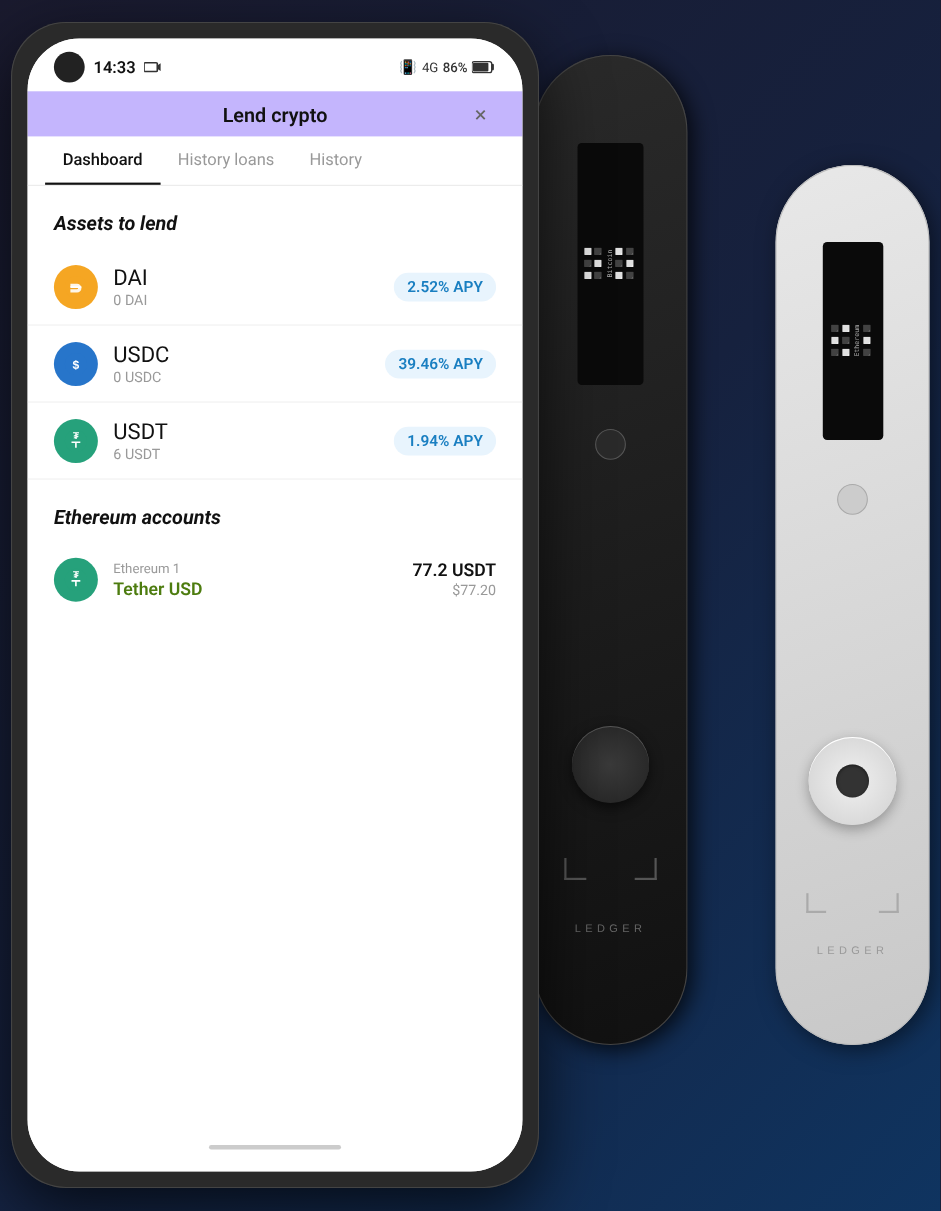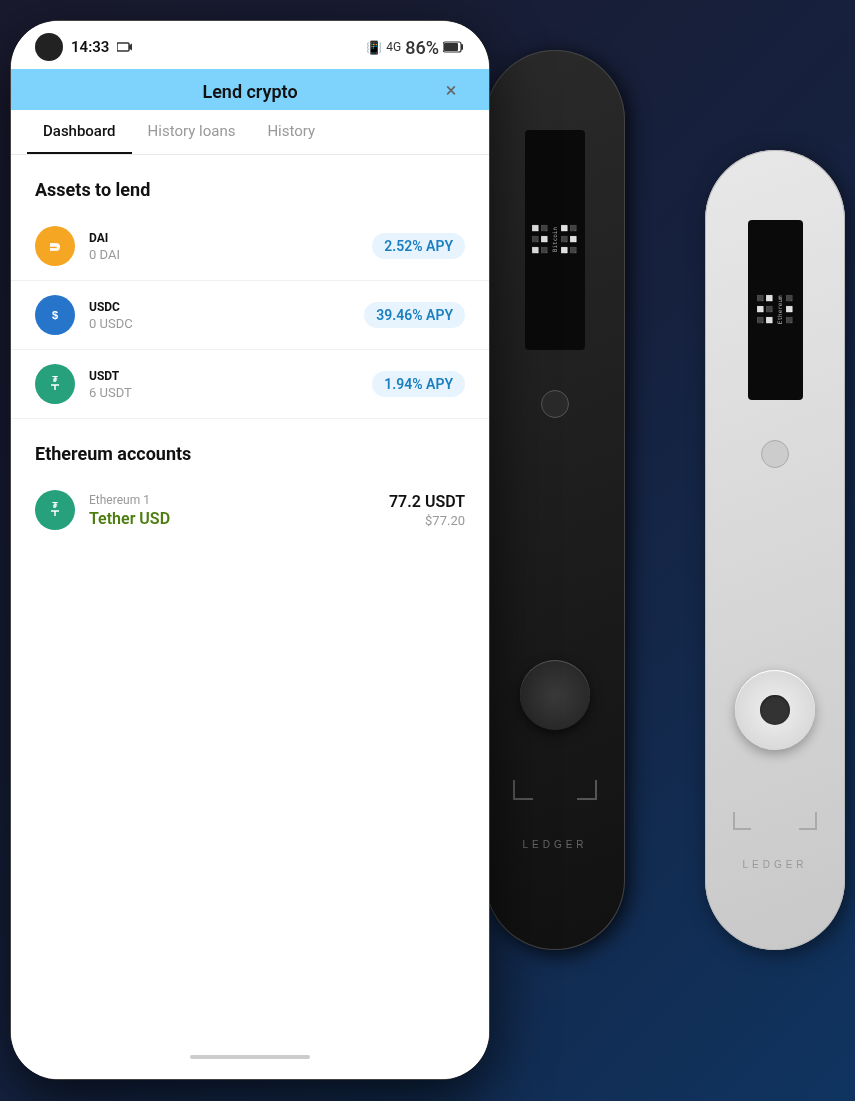--- a/index.html
+++ b/index.html
@@ -25,21 +25,21 @@
 
     
     .phone-outer {
       position: absolute;
       left: 10px;
       top: 20px;
       width: 480px;
       height: 1060px;
       background: #2a2a2a;
       border-radius: 50px;
-      padding: 1px;
+      padding: 15px;
       box-shadow: 0 20px 60px rgba(0,0,0,0.7), inset 0 0 0 1px #444;
       z-index: 10;
     }
 
     .phone-inner {
       width: 100%;
       height: 100%;
       background: #ffffff;
       border-radius: 47px;
       overflow: hidden;
@@ -76,33 +76,33 @@
       color: #111;
     }
 
     .status-right {
       display: flex;
       align-items: center;
       gap: 4px;
     }
 
     .battery-text {
-      font-size: 18px;
+      font-size: 12px;
       color: #333;
       font-weight: 500;
     }
 
     
     .app-header {
       display: flex;
       align-items: flex-end;
       justify-content: center;
       padding: 12px 24px 8px;
       position: relative;
-      background: #7dd3fc;
+      background: #c4b5fd;
     }
 
     .app-title {
       font-size: 18px;
       font-weight: 600;
       color: #111;
     }
 
     .close-btn {
       position: absolute;
@@ -148,20 +148,21 @@
       overflow-y: auto;
       background: #fff;
       padding: 0;
     }
 
     .section-title {
       font-size: 18px;
       font-weight: 700;
       color: #111;
       padding: 24px 24px 12px;
+      font-style: italic;
     }
 
     
     .asset-item {
       display: flex;
       align-items: center;
       padding: 14px 24px;
       border-bottom: 1px solid #f0f0f0;
     }
 
@@ -191,22 +192,22 @@
     .asset-icon.usdt {
       background: #26a17b;
       color: #fff;
     }
 
     .asset-info {
       flex: 1;
     }
 
     .asset-name {
-      font-size: 12px;
-      font-weight: 700;
+      font-size: 20px;
+      font-weight: 400;
       color: #111;
     }
 
     .asset-balance {
       font-size: 13px;
       color: #999;
       margin-top: 2px;
     }
 
     .asset-apy {

